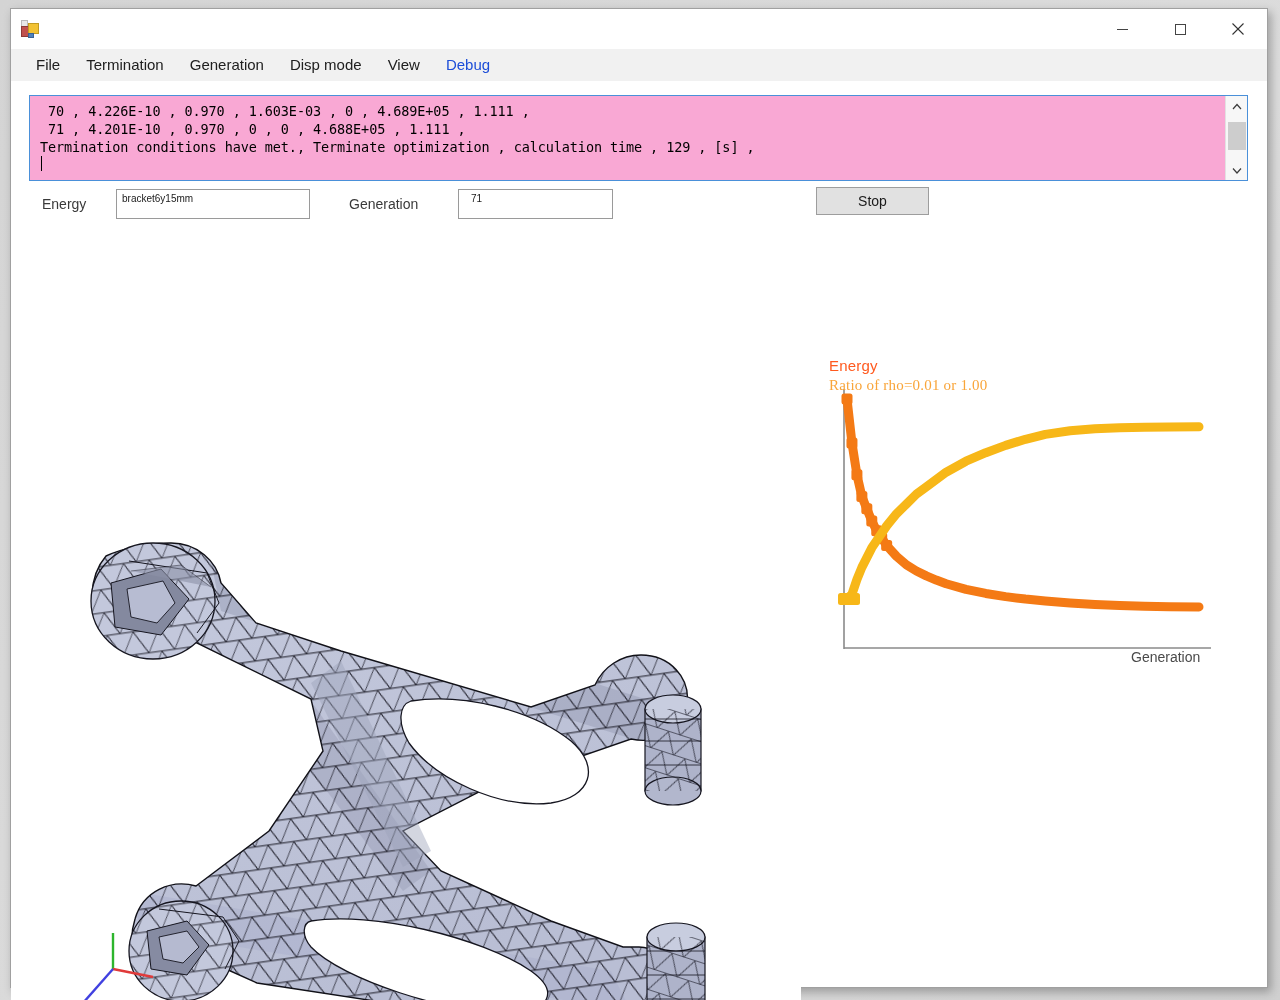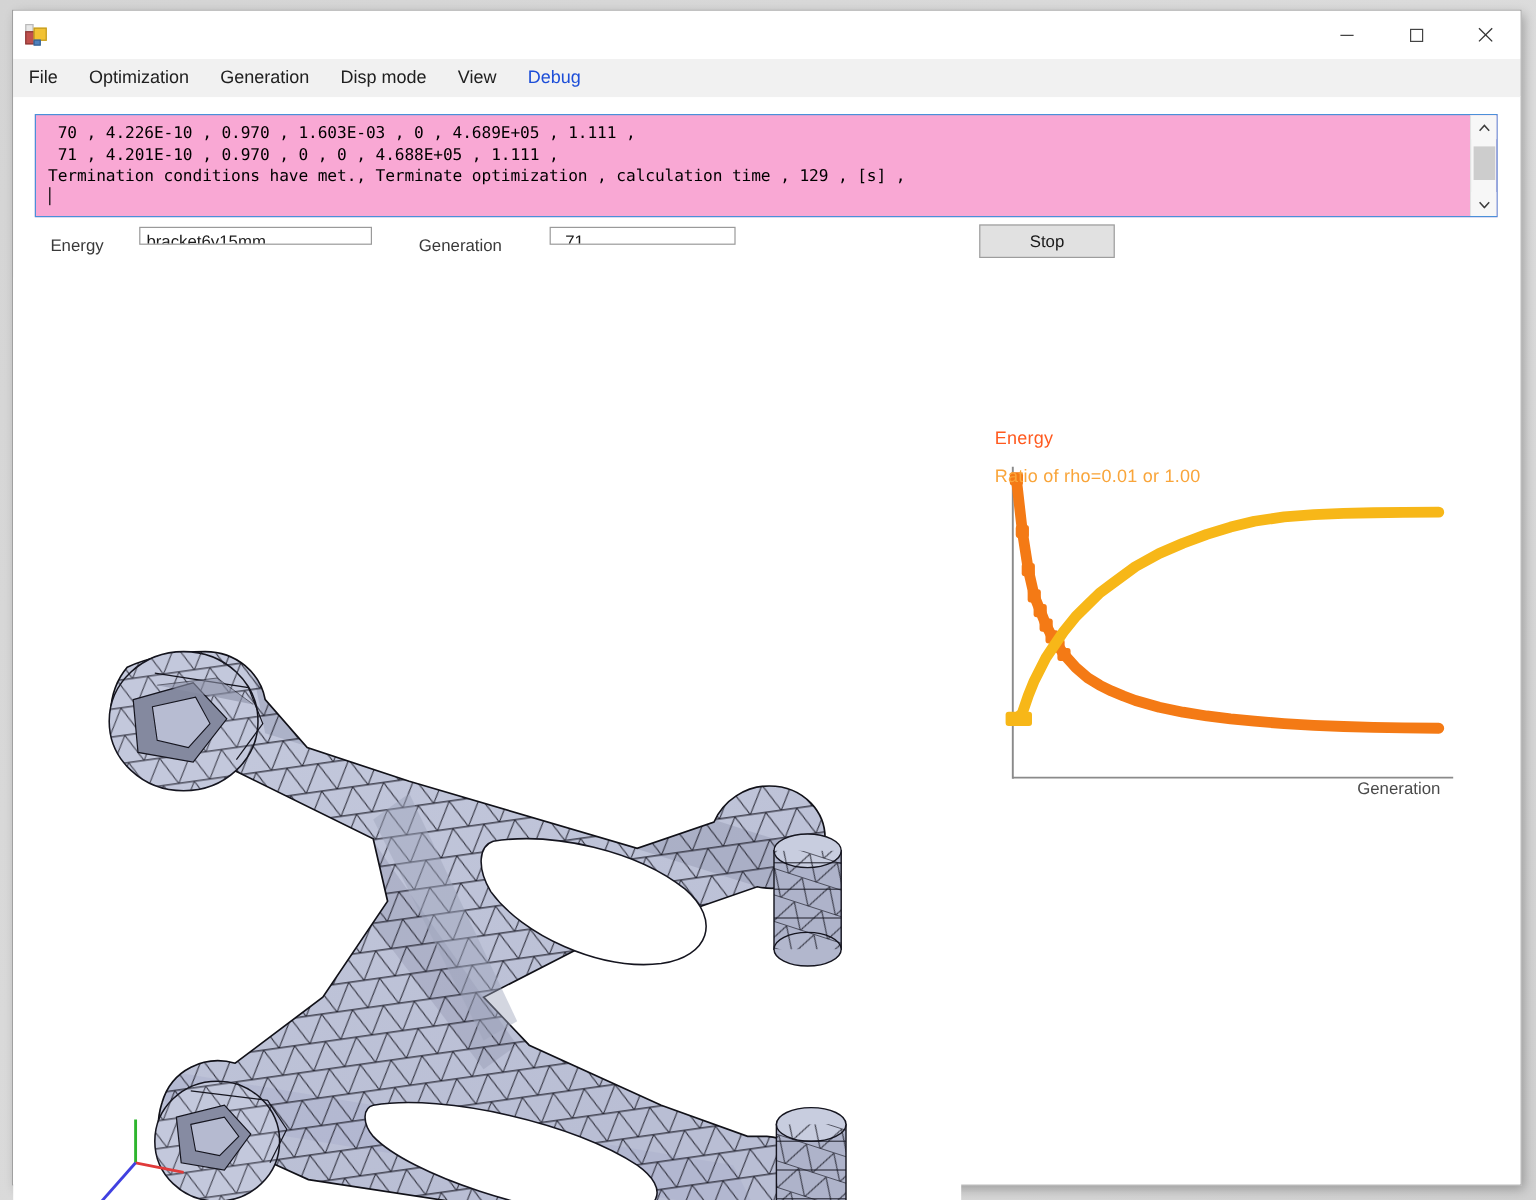--- a/index.html
+++ b/index.html
@@ -62,20 +62,21 @@
     display: flex; align-items: center; justify-content: center;
     cursor: default;
   }
   .win-btn svg { display: block; }
   
   #menubar {
     height: 32px;
     background: #f1f1f1;
     display: flex;
     align-items: center;
+    padding-left: 12px;
     flex: none;
     border-bottom: 1px solid #f1f1f1;
   }
   .menu-item {
     font-size: 15px;
     color: #202020;
     padding: 4px 13px;
     white-space: nowrap;
     cursor: default;
   }
@@ -139,24 +140,24 @@
   }
   .field-label {
     position: absolute;
     font-size: 14px;
     color: #3a3a3a;
     top: 7px;
   }
   .text-field {
     position: absolute;
     top: 0;
-    height: 15px;
+    height: 30px;
     background: #ffffff;
     border: 1px solid #9a9a9a;
-    font-size: 14px;
+    font-size: 10px;
     color: #1a1a1a;
     padding: 3px 4px 0 5px;
     font-family: "Liberation Sans", sans-serif;
     white-space: nowrap;
     overflow: hidden;
   }
   #symbol-label { left: 31px; }
   #symbol-input { left: 105px; width: 194px; }
   #generation-label { left: 338px; }
   #generation-input { left: 447px; width: 155px; padding-left: 12px; }
@@ -193,21 +194,21 @@
     overflow: hidden;
   }
   .legend-line {
     position: absolute;
     left: 18px;
     font-size: 15px;
     white-space: nowrap;
     letter-spacing: 0.2px;
   }
   #legend-energy { top: 126px; }
-  #legend-ratio  { top: 158px; }
+  #legend-ratio  { top: 146px; font-family: Liberation Serif, serif; }
   #xaxis-label {
     position: absolute;
     left: 320px; top: 418px;
     font-size: 14px;
     color: #4a4a4a;
     white-space: nowrap;
   }
 </style>
 </head>
 <body>
@@ -237,21 +238,21 @@
           <svg width="14" height="14" viewBox="0 0 14 14">
             <line x1="1.5" y1="1.5" x2="12.5" y2="12.5" stroke="#333" stroke-width="1.1"></line>
             <line x1="12.5" y1="1.5" x2="1.5" y2="12.5" stroke="#333" stroke-width="1.1"></line>
           </svg>
         </div>
       </div>
     </div>
 
     <div id="menubar">
       <div class="menu-item">File</div>
-      <div class="menu-item">Optimization</div>
+      <div class="menu-item">Termination</div>
       <div class="menu-item">Generation</div>
       <div class="menu-item">Disp mode</div>
       <div class="menu-item">View</div>
       <div class="menu-item disabled">Debug</div>
     </div>
 
     <div id="client">
 
       <div id="log-box">
         <div id="log-text"> 70 , 4.226E-10 , 0.970 , 1.603E-03 , 0 , 4.689E+05 , 1.111 ,

